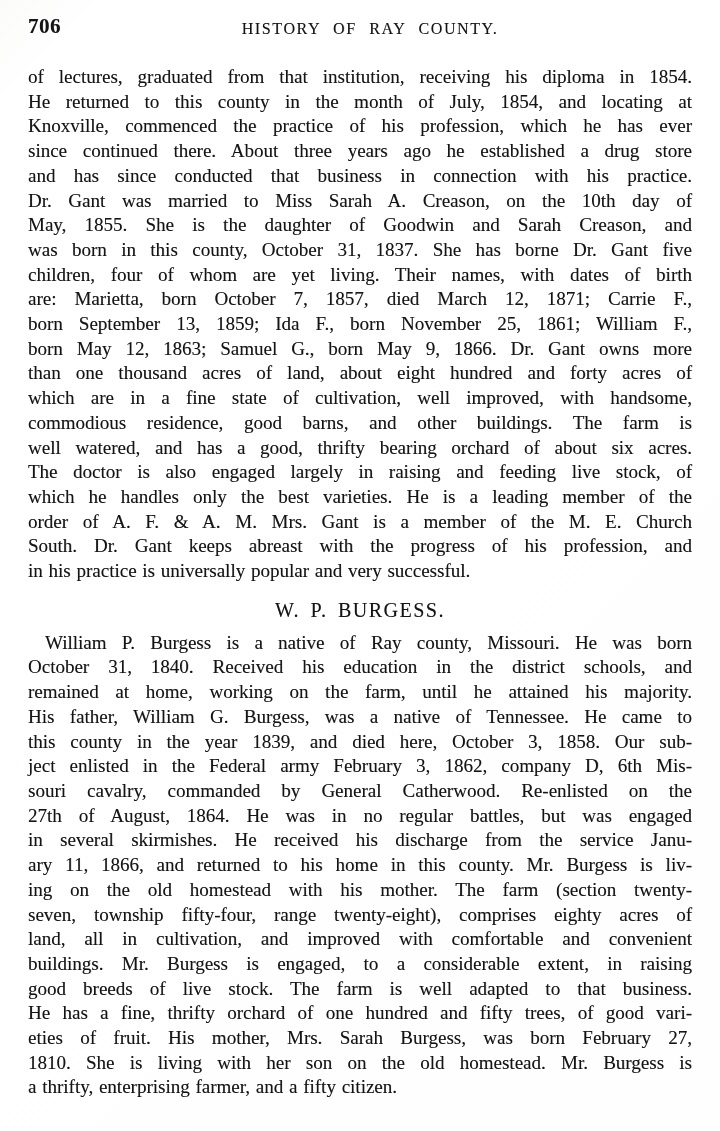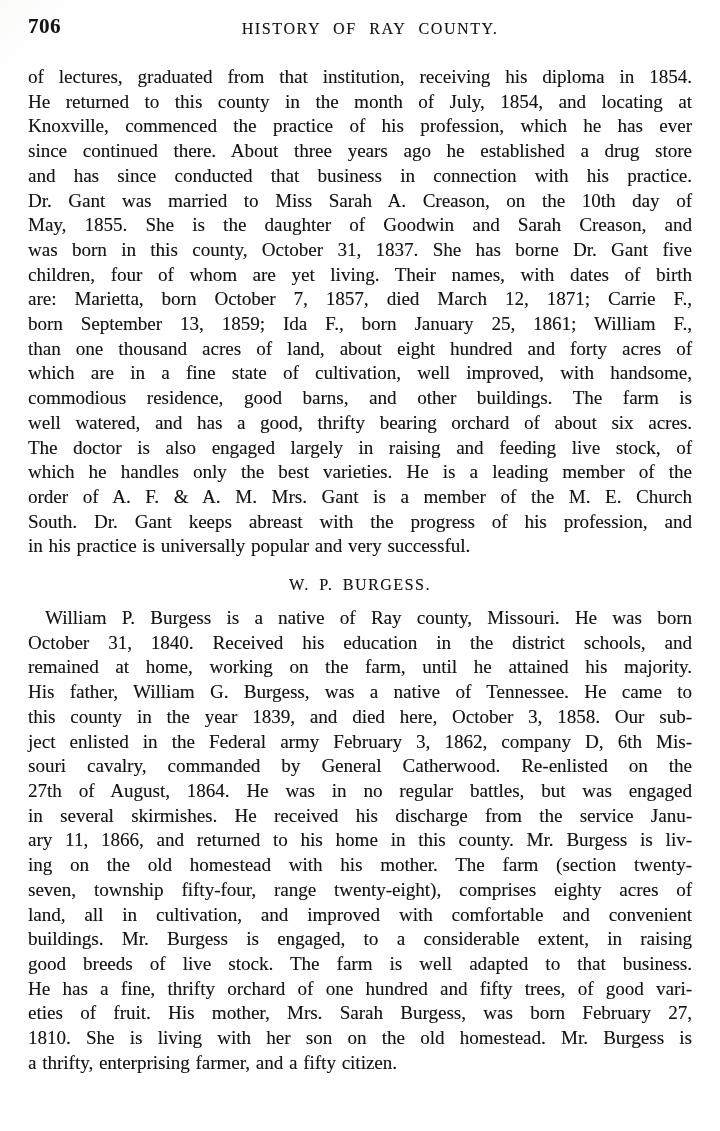--- a/index.html
+++ b/index.html
@@ -29,21 +29,21 @@
     font-size: 19px;
     line-height: 24.7px;
     text-align: justify;
     text-align-last: justify;
     word-spacing: 1px;
   }
   .line.last { text-align-last: auto; }
   .para.indent-first .line:first-child { text-indent: 17px; }
   .heading {
     text-align: center;
-    font-size: 16px;
+    font-size: 20px;
     line-height: 26px;
     margin: 13px 0 8px 0;
     letter-spacing: 1.5px;
     word-spacing: 4px;
   }
 </style>
 </head>
 <body>
 
 <div class="page">
@@ -56,21 +56,22 @@
         <div class="line">of lectures, graduated from that institution, receiving his diploma in 1854.</div>
         <div class="line">He returned to this county in the month of July, 1854, and locating at</div>
         <div class="line">Knoxville, commenced the practice of his profession, which he has ever</div>
         <div class="line">since continued there. About three years ago he established a drug store</div>
         <div class="line">and has since conducted that business in connection with his practice.</div>
         <div class="line">Dr. Gant was married to Miss Sarah A. Creason, on the 10th day of</div>
         <div class="line">May, 1855. She is the daughter of Goodwin and Sarah Creason, and</div>
         <div class="line">was born in this county, October 31, 1837. She has borne Dr. Gant five</div>
         <div class="line">children, four of whom are yet living. Their names, with dates of birth</div>
         <div class="line">are: Marietta, born October 7, 1857, died March 12, 1871; Carrie F.,</div>
-        <div class="line">born September 13, 1859; Ida F., born January 25, 1861; William F.,</div>
+        <div class="line">born September 13, 1859; Ida F., born November 25, 1861; William F.,</div>
+        <div class="line">born May 12, 1863; Samuel G., born May 9, 1866. Dr. Gant owns more</div>
         <div class="line">than one thousand acres of land, about eight hundred and forty acres of</div>
         <div class="line">which are in a fine state of cultivation, well improved, with handsome,</div>
         <div class="line">commodious residence, good barns, and other buildings. The farm is</div>
         <div class="line">well watered, and has a good, thrifty bearing orchard of about six acres.</div>
         <div class="line">The doctor is also engaged largely in raising and feeding live stock, of</div>
         <div class="line">which he handles only the best varieties. He is a leading member of the</div>
         <div class="line">order of A. F. &amp; A. M. Mrs. Gant is a member of the M. E. Church</div>
         <div class="line">South. Dr. Gant keeps abreast with the progress of his profession, and</div>
         <div class="line last">in his practice is universally popular and very successful.</div>
       </div>

